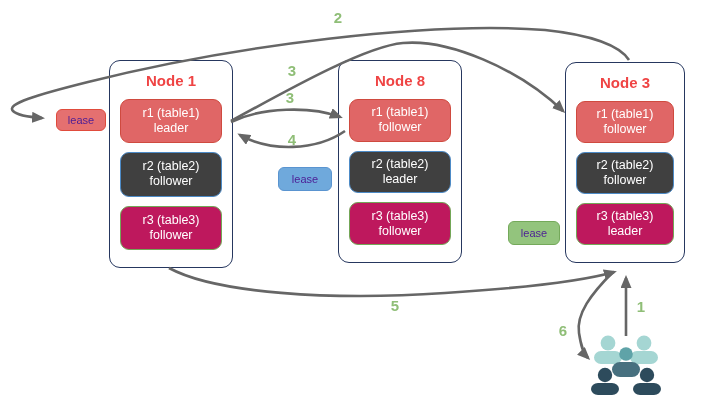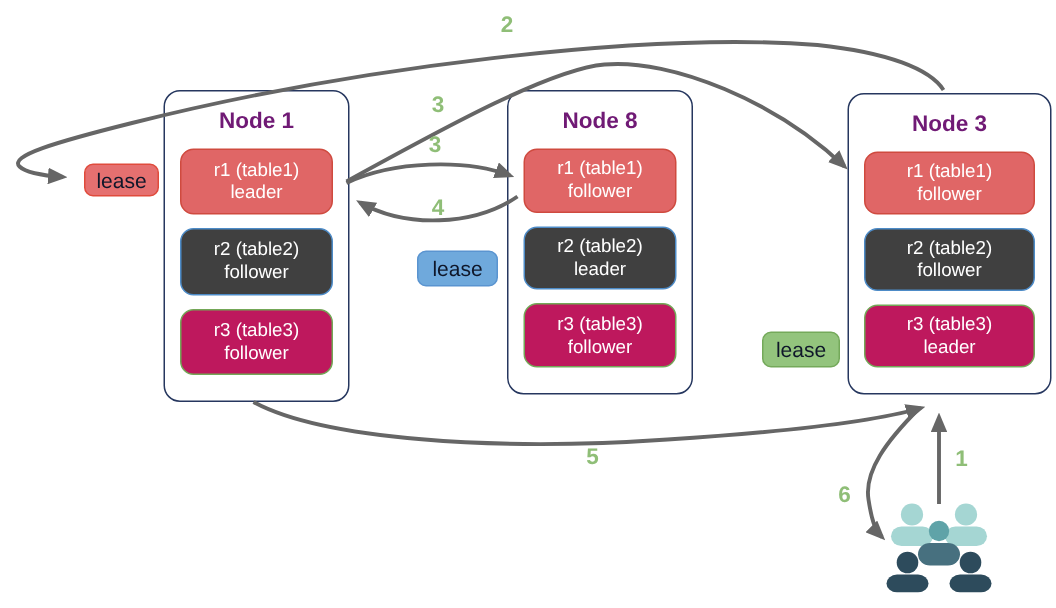--- a/index.html
+++ b/index.html
@@ -8,37 +8,37 @@
     font-family:"Liberation Sans","DejaVu Sans",sans-serif;
   }
   
   .node{
     position:absolute;background:#ffffff;border:1.6px solid #26375f;border-radius:11px;
     box-sizing:border-box;display:flex;flex-direction:column;align-items:center;
     padding:8px 10px 8px 10px;z-index:2;
   }
   .node1{left:109px;top:60px;width:124px;height:208px;}
   .node2{left:338px;top:60px;width:124px;height:203px;}
-  .node3{left:565px;top:62px;width:136px;height:201px;}
+  .node3{left:565px;top:62px;width:120px;height:201px;}
   .node-title{
-    height:24px;line-height:24px;font-size:15px;font-weight:bold;color:#701a75;
+    height:24px;line-height:24px;font-size:15px;font-weight:bold;color:#ef4444;
     margin-bottom:6px;text-align:left;
   }
   .replica{
     width:100%;height:46px;border-radius:9px;box-sizing:border-box;
     display:flex;flex-direction:column;align-items:center;justify-content:center;
     color:#ffffff;font-size:12.5px;line-height:15px;margin-bottom:9px;text-align:right;
   }
   .replica.red{background:#e06666;border:1.5px solid #cf4a3f;}
   .replica.blue{background:#404040;border:1.5px solid #4d8bc7;}
   .replica.green{background:#be185d;border:1.5px solid #73a757;}
   
   .lease{
-    position:absolute;box-sizing:border-box;border-radius:6px;color:#0f172a;
-    font-size:14px;display:flex;align-items:center;justify-content:center;z-index:2;
+    position:absolute;box-sizing:border-box;border-radius:6px;color:#4c1d95;
+    font-size:11px;display:flex;align-items:center;justify-content:center;z-index:2;
   }
   .lease-red{left:56px;top:109px;width:50px;height:22px;background:#e57070;border:1.5px solid #e04b3c;}
   .lease-blue{left:278px;top:167px;width:54px;height:24px;background:#6fa9dc;border:1.5px solid #5a94d0;}
   .lease-green{left:508px;top:221px;width:52px;height:24px;background:#93c47d;border:1.5px solid #74a95a;}
   
   .step{
     position:absolute;transform:translate(-50%,-50%);font-size:15px;font-weight:bold;
     color:#8fbe77;z-index:6;
   }
   .s2{left:338px;top:17px;} .s3a{left:292px;top:70px;} .s3b{left:290px;top:97px;}

